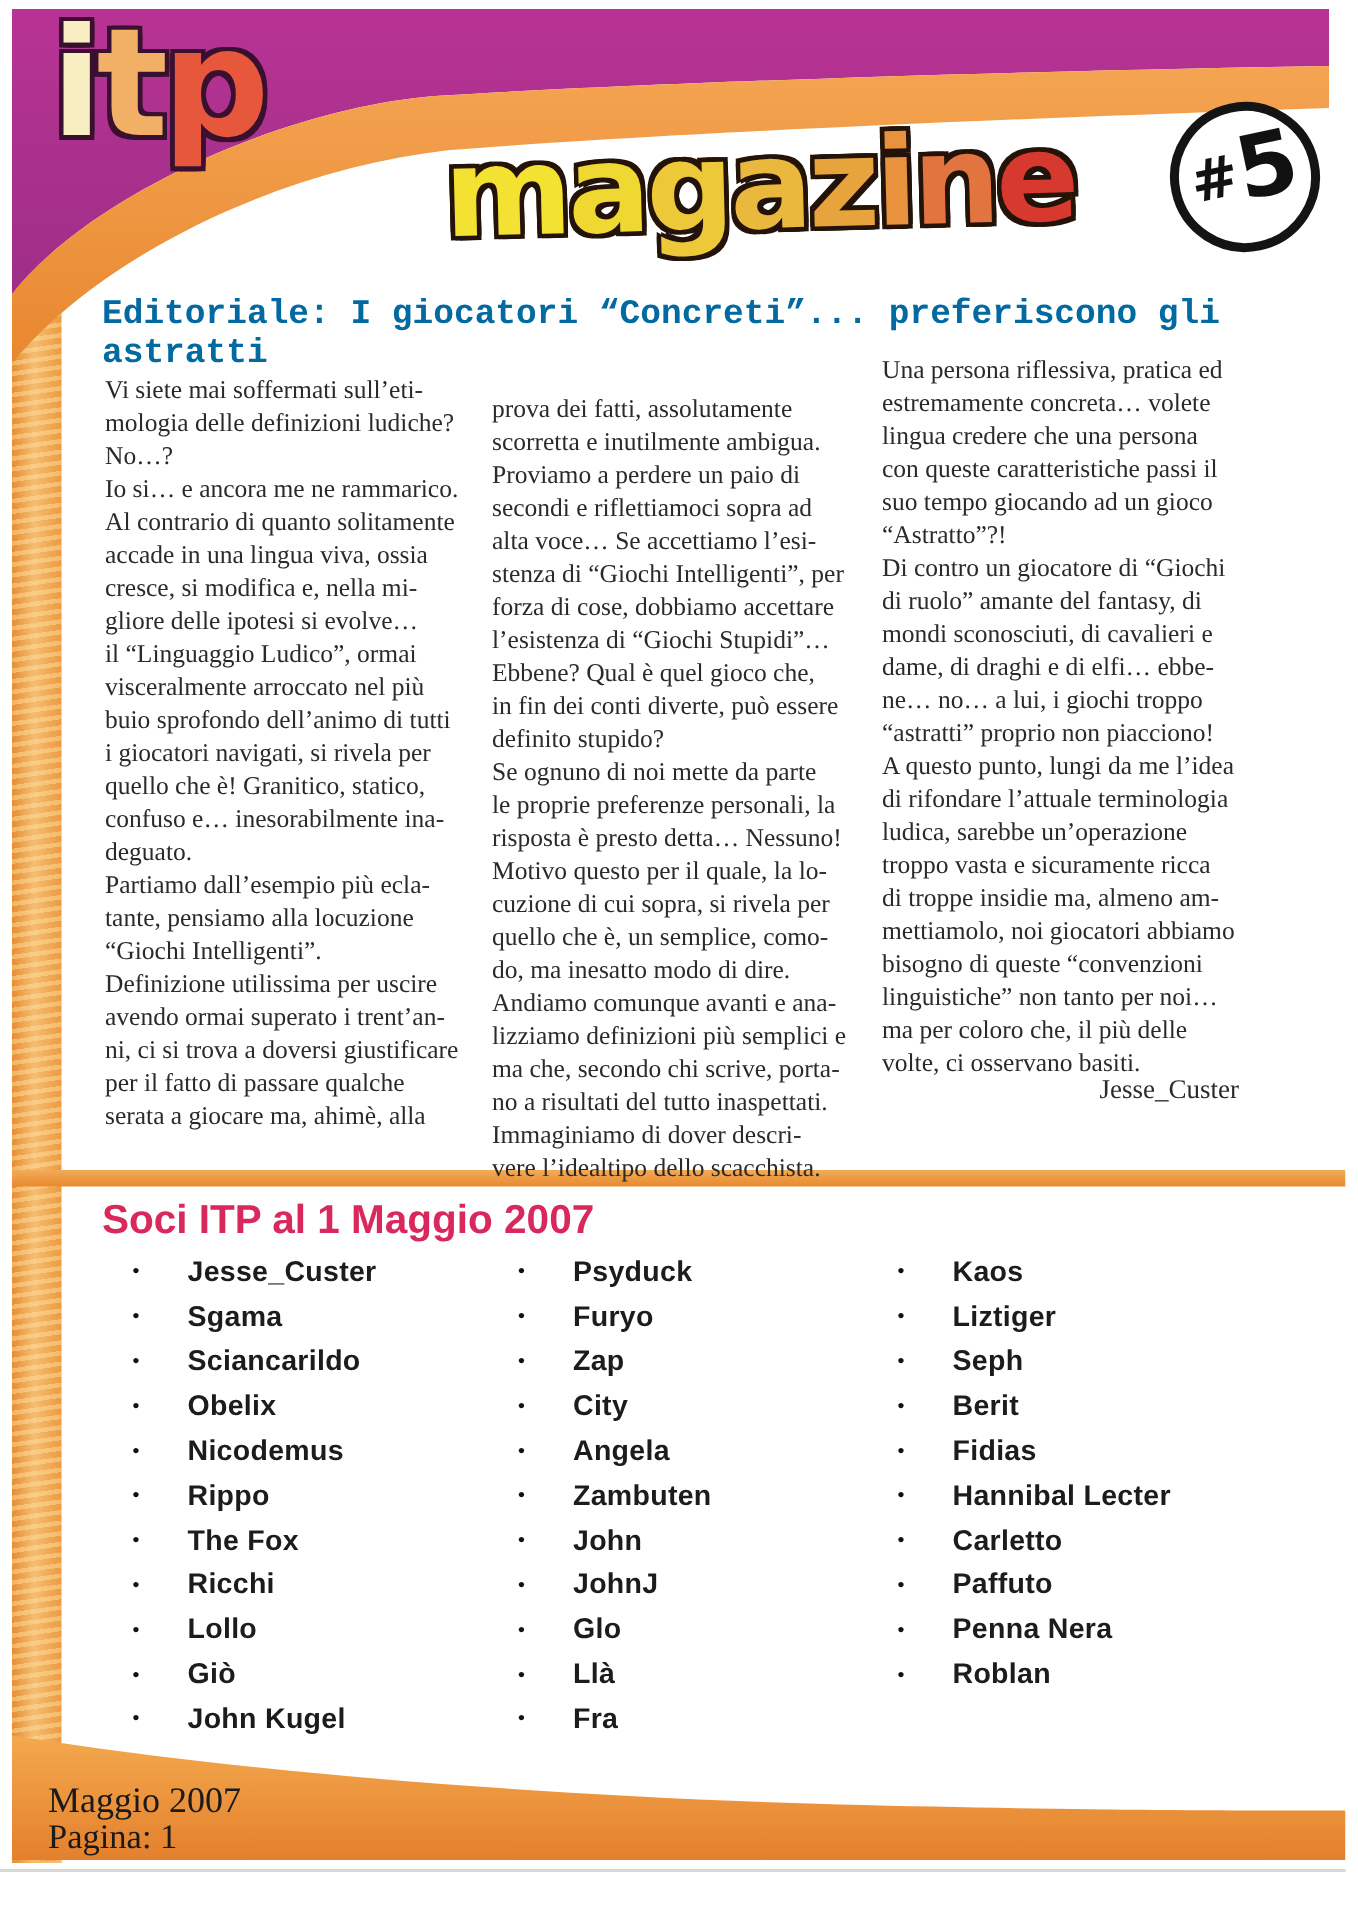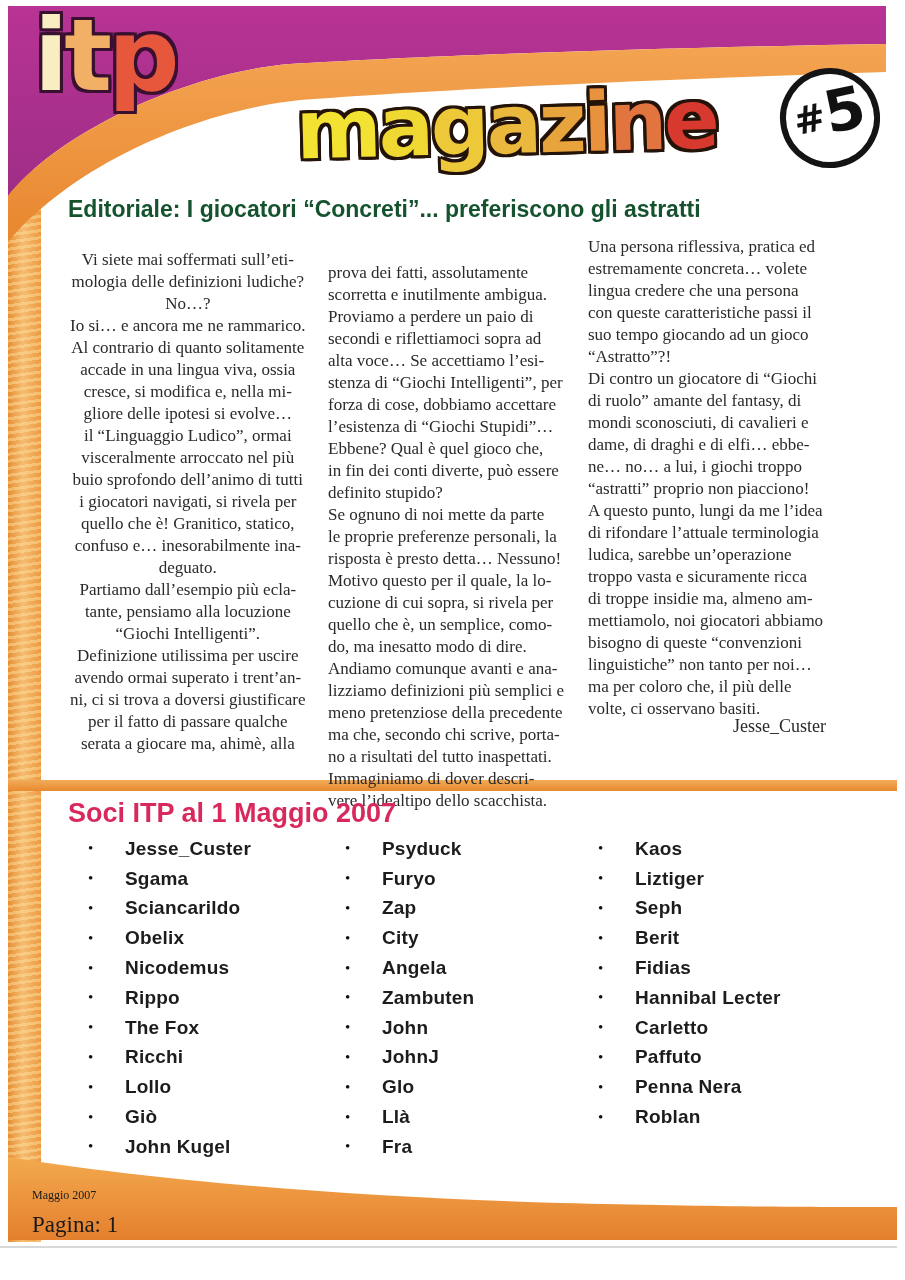--- a/index.html
+++ b/index.html
@@ -23,24 +23,24 @@
     -3px 3px 0 var(--oc);}
   .badge{position:absolute;left:780px;top:68px;z-index:3;width:88px;height:88px;
     background:#ffffff;border:6px solid #141414;border-radius:50%;
     display:flex;align-items:center;justify-content:center;transform:rotate(-12deg);
     font-family:"DejaVu Sans",sans-serif;font-weight:bold;color:#111;}
   .badge .hash{font-size:38px;margin-top:-6px;}
   .badge .num{font-size:58px;margin-top:-10px;}
 
   
   .ed-title{position:absolute;left:68px;top:196px;z-index:2;
-    font-family:Liberation Sans, sans-serif;font-weight:bold;font-size:23px;color:#14532d;}
+    font-family:Liberation Mono, monospace;font-weight:bold;font-size:23px;color:#0369a1;}
   .col{position:absolute;z-index:2;font-size:17px;color:#2b2a28;}
   .col .tl{height:22px;white-space:nowrap;}
-  .col1{left:70px;top:250px;text-align:center;}
+  .col1{left:70px;top:250px;}
   .col2{left:328px;top:234px;margin-top:29px;}
   .col3{left:588px;top:237px;}
   .signature{position:absolute;left:588px;top:716px;width:238px;z-index:2;
     text-align:right;font-size:18px;color:#2b2a28;}
 
   
   .divider{position:absolute;left:8px;top:780px;width:889px;height:11px;z-index:1;
     background:linear-gradient(180deg,#f2ab58,#e8892f);}
 
   
@@ -48,21 +48,21 @@
     font-family:"Liberation Sans",sans-serif;font-weight:bold;font-size:27px;color:#d9295c;}
   .mcol{position:absolute;top:834px;z-index:2;}
   .mcol1{left:88px;} .mcol2{left:345px;} .mcol3{left:598px;}
   .mrow{height:29.8px;display:flex;align-items:center;}
   .bullet{width:37px;font-size:15px;color:#111;}
   .mname{font-family:"Liberation Sans",sans-serif;font-weight:bold;font-size:19px;
     color:#1c1c1e;letter-spacing:.2px;white-space:nowrap;}
 
   
   .ftr-svg{position:absolute;left:0;top:1145px;z-index:1;}
-  .ftr-date{position:absolute;left:32px;top:1188px;z-index:2;font-size:12px;color:#1a1a1a;}
+  .ftr-date{position:absolute;left:32px;top:1188px;z-index:2;font-size:24px;color:#1a1a1a;}
   .ftr-page{position:absolute;left:32px;top:1212px;z-index:2;font-size:23px;color:#1a1a1a;}
   .hairline{position:absolute;left:0;top:1246px;width:905px;height:2px;z-index:0;
     background:#d8d8d8;}
 </style>
 </head>
 <body>
 
 <div class="page">
 
   <div class="left-bar"></div>
@@ -131,21 +131,20 @@
       <div class="tl">definito stupido?</div>
       <div class="tl">Se ognuno di noi mette da parte</div>
       <div class="tl">le proprie preferenze personali, la</div>
       <div class="tl">risposta è presto detta… Nessuno!</div>
       <div class="tl">Motivo questo per il quale, la lo-</div>
       <div class="tl">cuzione di cui sopra, si rivela per</div>
       <div class="tl">quello che è, un semplice, como-</div>
       <div class="tl">do, ma inesatto modo di dire.</div>
       <div class="tl">Andiamo comunque avanti e ana-</div>
       <div class="tl">lizziamo definizioni più semplici e</div>
-      <div class="tl">meno pretenziose della precedente</div>
       <div class="tl">ma che, secondo chi scrive, porta-</div>
       <div class="tl">no a risultati del tutto inaspettati.</div>
       <div class="tl">Immaginiamo di dover descri-</div>
       <div class="tl">vere l’idealtipo dello scacchista.</div>
     </div>
   <div class="col col3">
       <div class="tl">Una persona riflessiva, pratica ed</div>
       <div class="tl">estremamente concreta… volete</div>
       <div class="tl">lingua credere che una persona</div>
       <div class="tl">con queste caratteristiche passi il</div>

